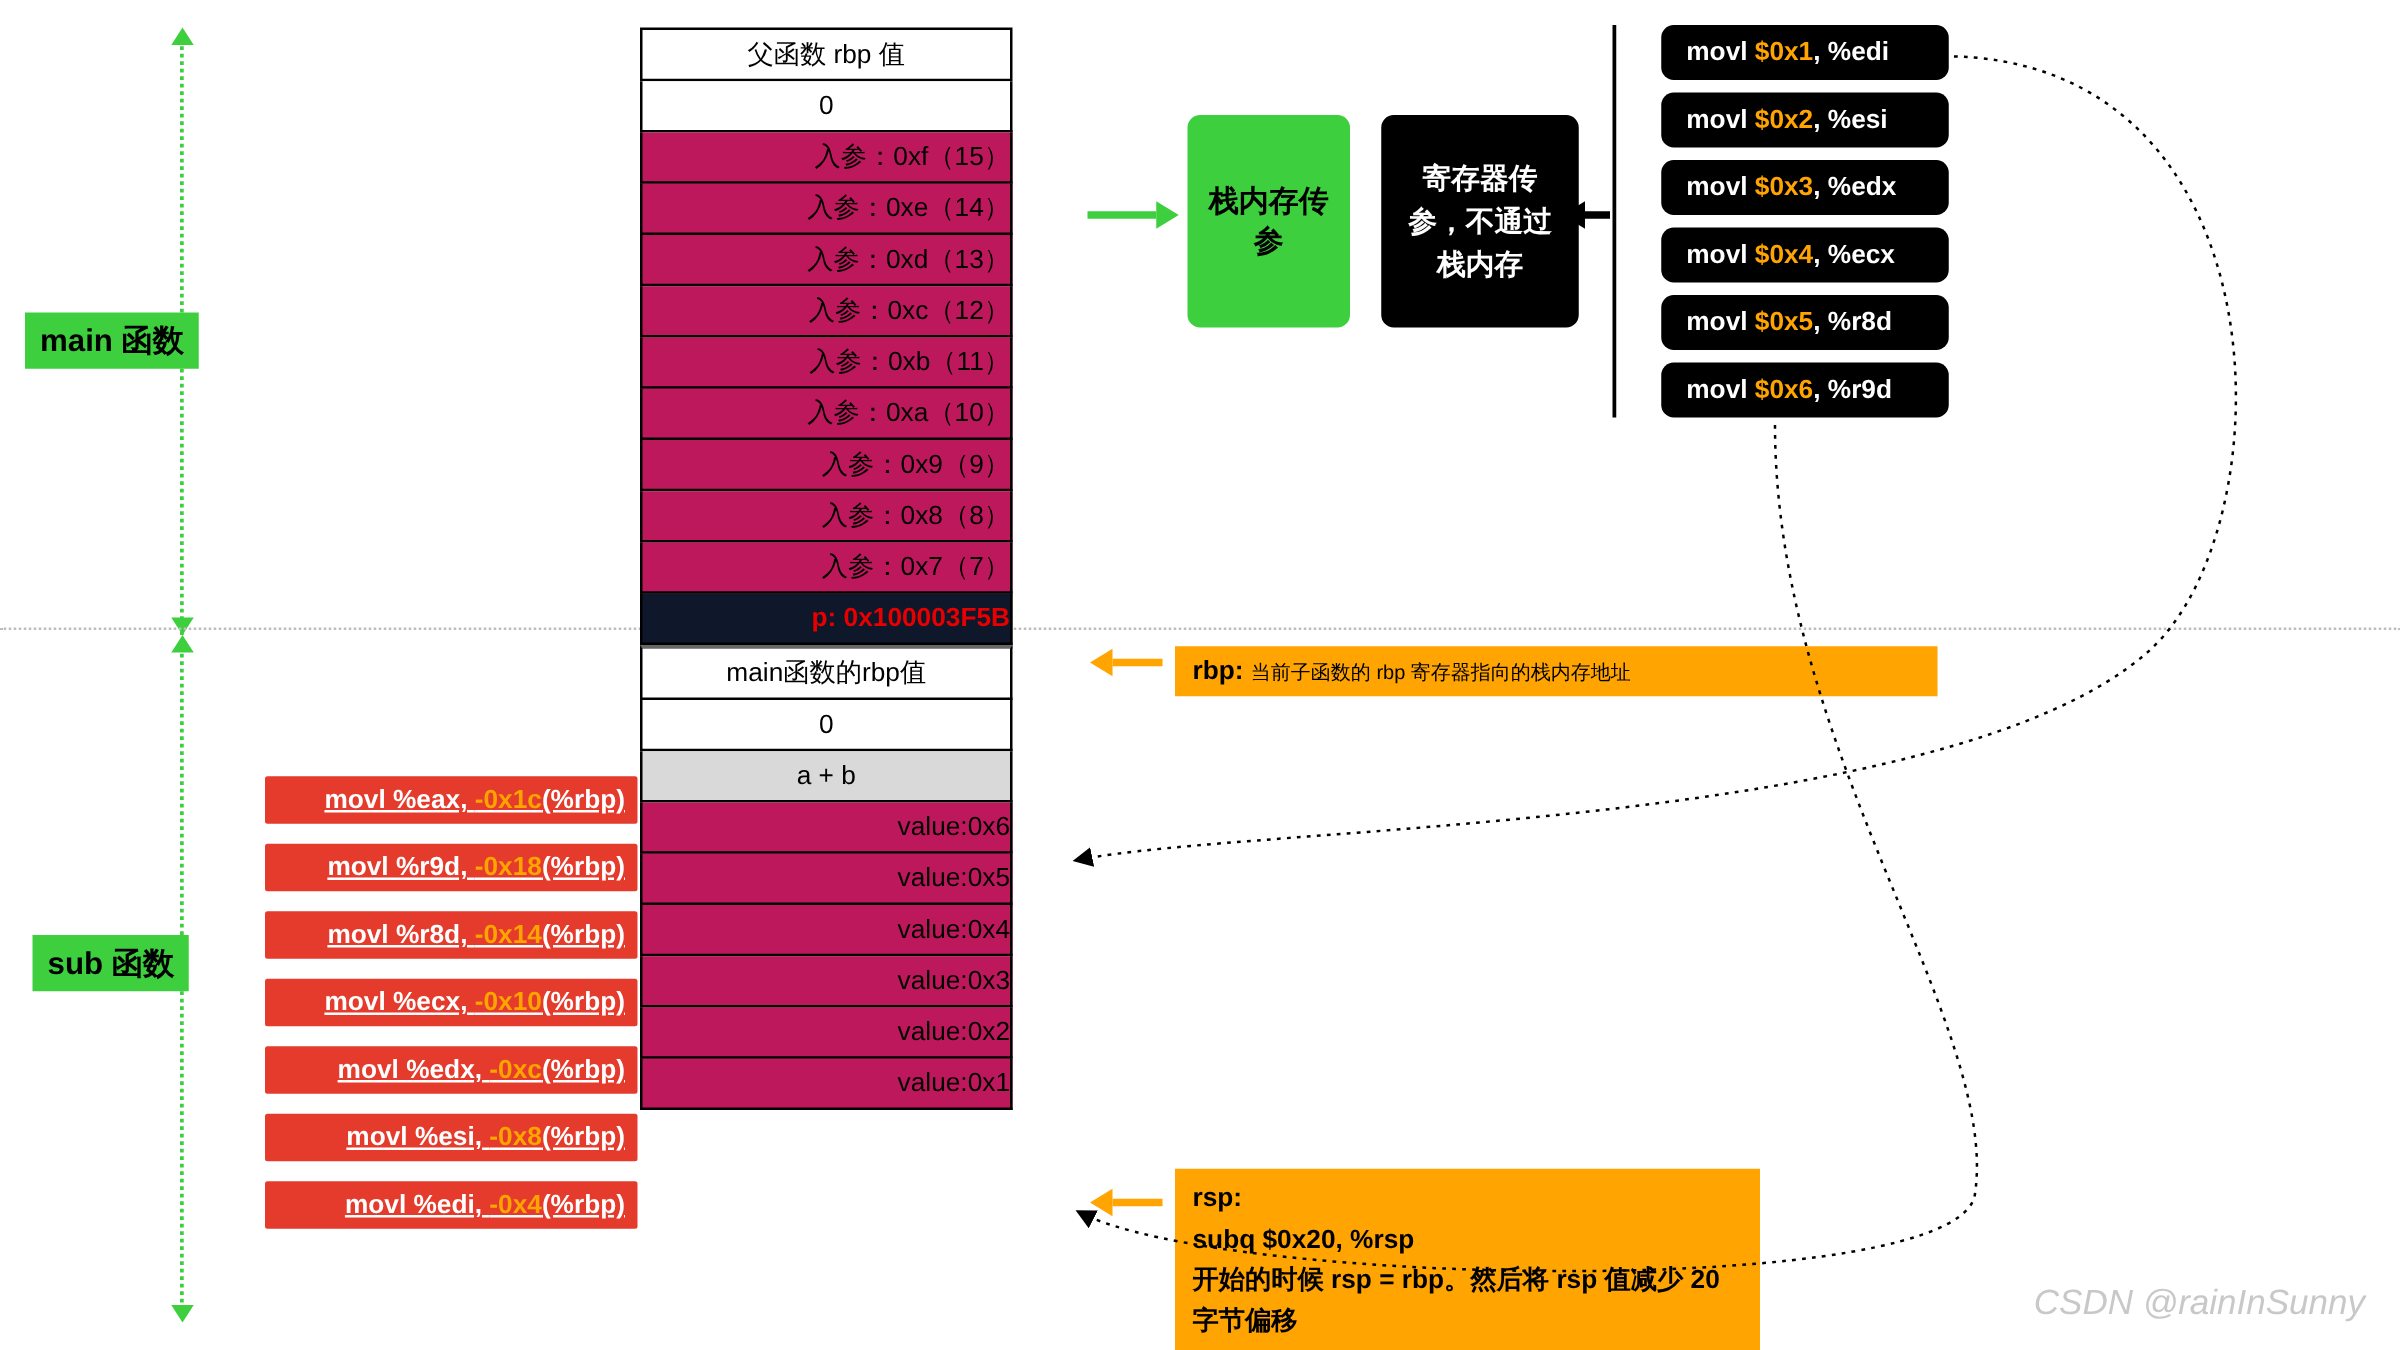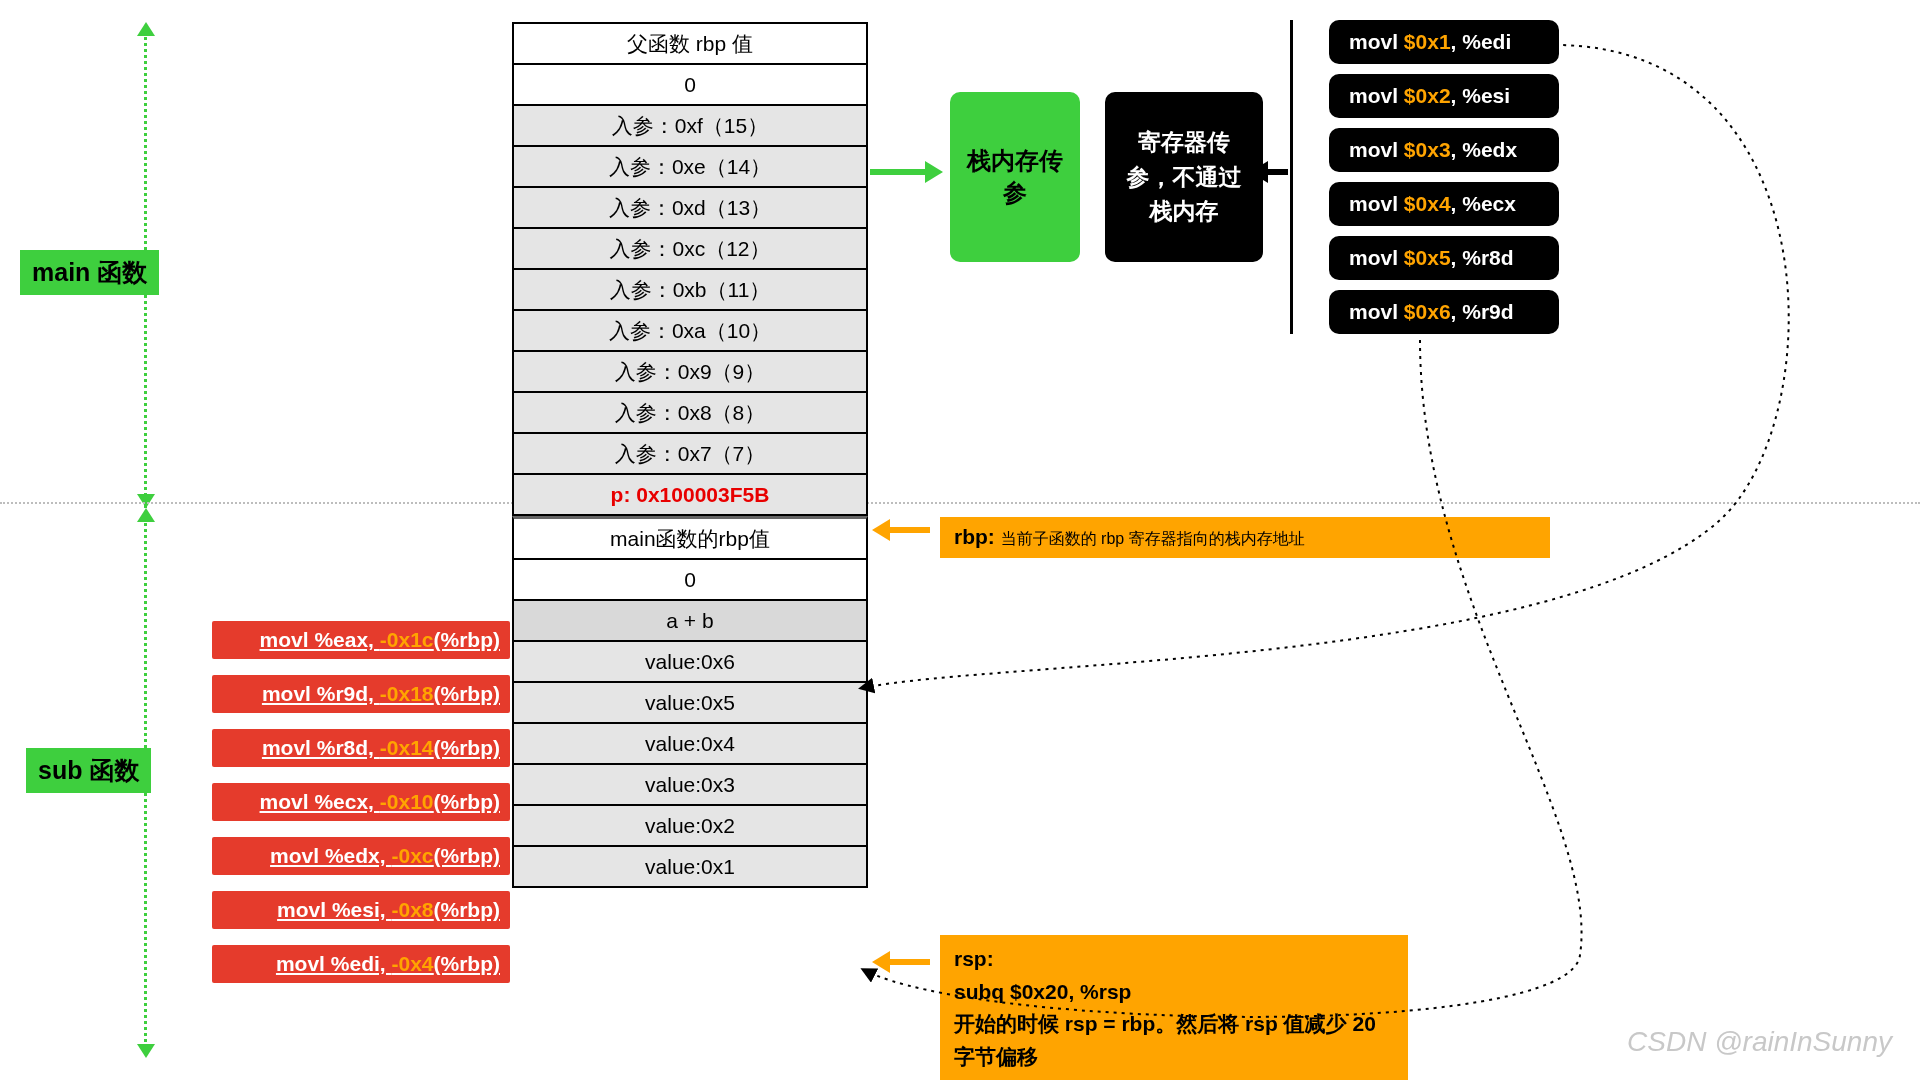--- a/index.html
+++ b/index.html
@@ -48,33 +48,33 @@
     padding: 6px 12px;
   }
   .main-label { left: 20px; top: 250px; }
   .sub-label  { left: 26px; top: 748px; }
 
   
   .stack {
     position: absolute;
     left: 512px;
     top: 22px;
-    width: 356px;
+    width: 298px;
   }
   .cell {
     border: 2px solid #000;
     text-align: center;
     font-size: 21px;
     line-height: 1;
     padding: 9px 0;
   }
   .cell + .cell { border-top: none; }
   .cell.white { background: #fff; }
-  .cell.green { background: #e5e5e5; }
-  .cell.redtext { color: #e80000; font-weight: bold; background:#e5e5e5; }
+  .cell.green { background: #be185d; text-align: right; }
+  .cell.redtext { color: #e80000; font-weight: bold; background:#0f172a;text-align:right; }
   .cell.gray { background: #d9d9d9; }
 
   
   .asm-tag {
     position: absolute;
     left: 212px;
     width: 298px;
     background: #e53b2c;
     color: #fff;
     font-size: 21px;

